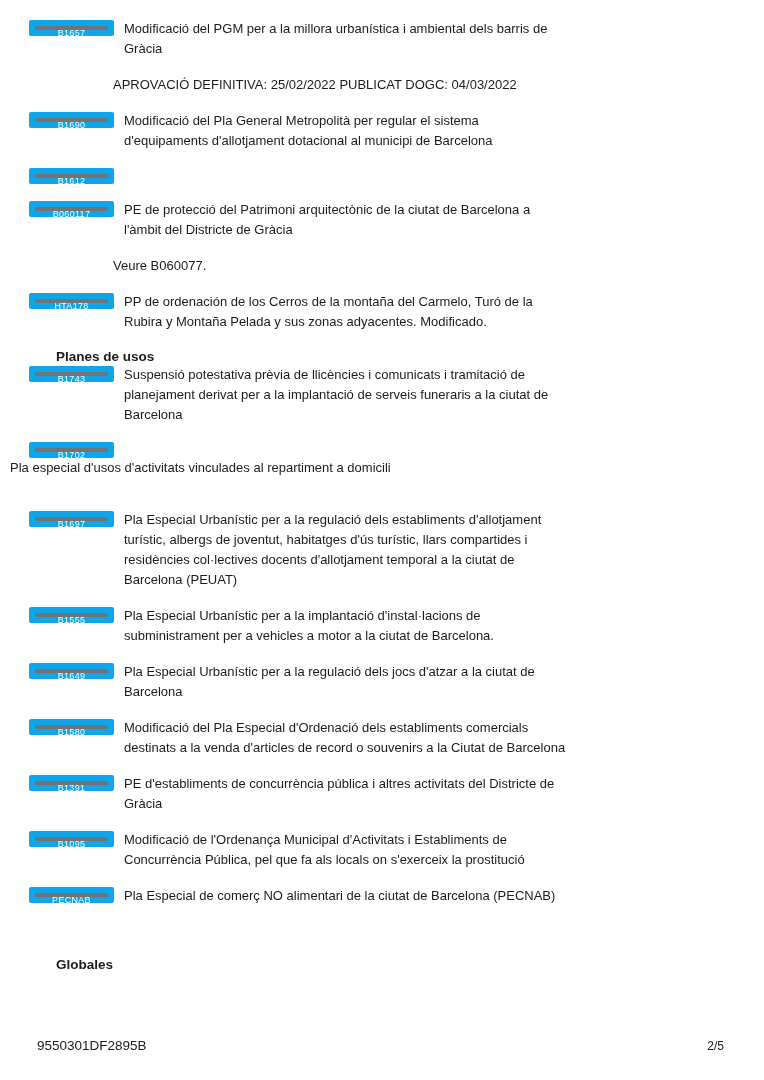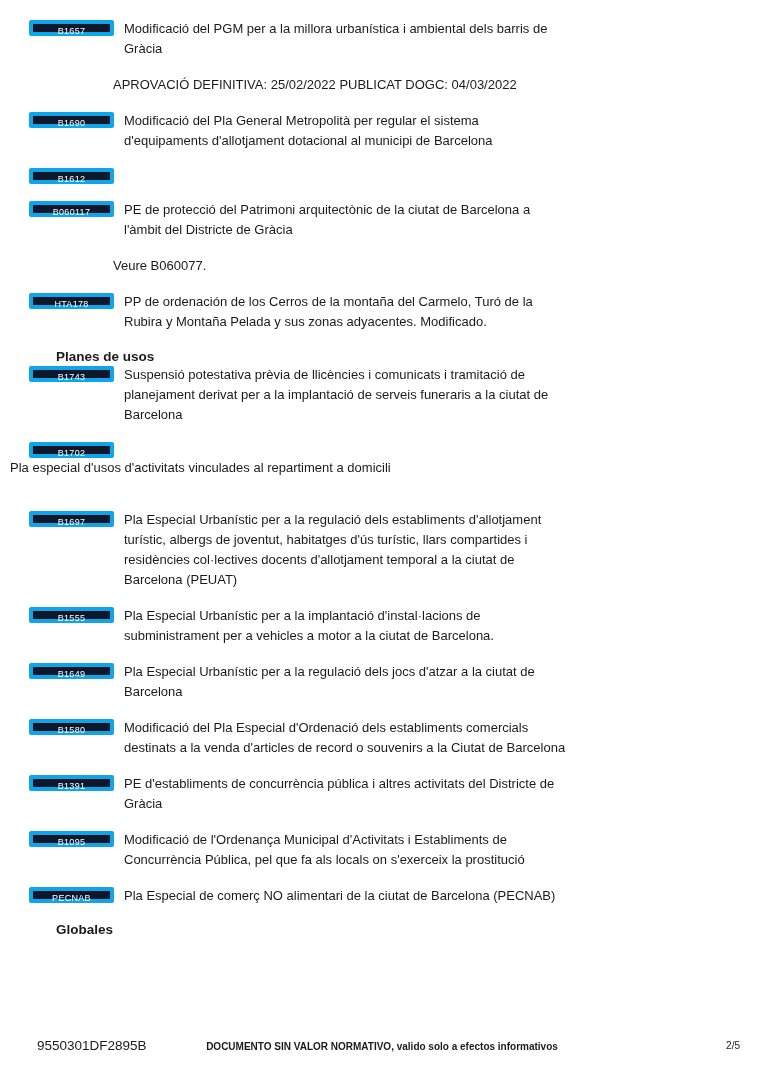--- a/index.html
+++ b/index.html
@@ -7,28 +7,28 @@
     width: 764px; height: 1080px;
     background: #ffffff;
     font-family: "Liberation Sans", sans-serif;
     color: #1b1b1b;
     position: relative;
     overflow: hidden;
   }
   .content { padding-top: 19px; }
   .row { display: flex; align-items: flex-start; margin-bottom: 16px; }
   .row.gap-lg { margin-bottom: 32px; flex-direction: column; }
-  .row.gap-xl { margin-bottom: 15px; }
+  .row.gap-xl { margin-bottom: 50px; }
   .badge {
     box-sizing: border-box;
     margin-left: 29px;
     width: 85px; min-width: 85px; height: 16px;
     margin-top: 1px;
-    background: #0f172a;
-    border: 4px solid #0ea5e9;
+    background: #737373;
+    border: 6px solid #0ea5e9;
     border-radius: 2px;
     color: #ffffff;
     font-size: 9px; line-height: 14px;
     text-align: center;
     letter-spacing: 0.3px;
   }
   .desc {
     margin-left: 10px;
     width: 522px;
     font-size: 13px;
@@ -59,22 +59,22 @@
   .footer-left {
     position: absolute; left: 37px; top: 0;
     font-size: 13.5px; line-height: 16px;
   }
   .footer-center {
     position: absolute; left: 0; right: 0; top: 2px;
     text-align: center;
     font-size: 10px; font-weight: bold; line-height: 14px;
   }
   .footer-right {
-    position: absolute; right: 24px; top: 0;
-    font-size: 10px; line-height: 16px;
+    position: absolute; right: 40px; top: 0;
+    font-size: 12px; line-height: 16px;
   }
 </style>
 </head>
 <body>
 
 <div class="content">
 
   <div class="row">
     <div class="badge">B1657</div>
     <div class="desc">Modificació del PGM per a la millora urbanística i ambiental dels barris de
@@ -164,15 +164,14 @@
     <div class="badge">PECNAB</div>
     <div class="desc">Pla Especial de comerç NO alimentari de la ciutat de Barcelona (PECNAB)</div>
   </div>
 
   <div class="section-header">Globales</div>
 
 </div>
 
 <div class="footer">
   <div class="footer-left">9550301DF2895B</div>
-  <div class="footer-center">DOCUMENTO SIN VALOR NORMATIVO, valido solo a efectos informativos</div>
   <div class="footer-right">2/5</div>
 </div>
 
 </body></html>

